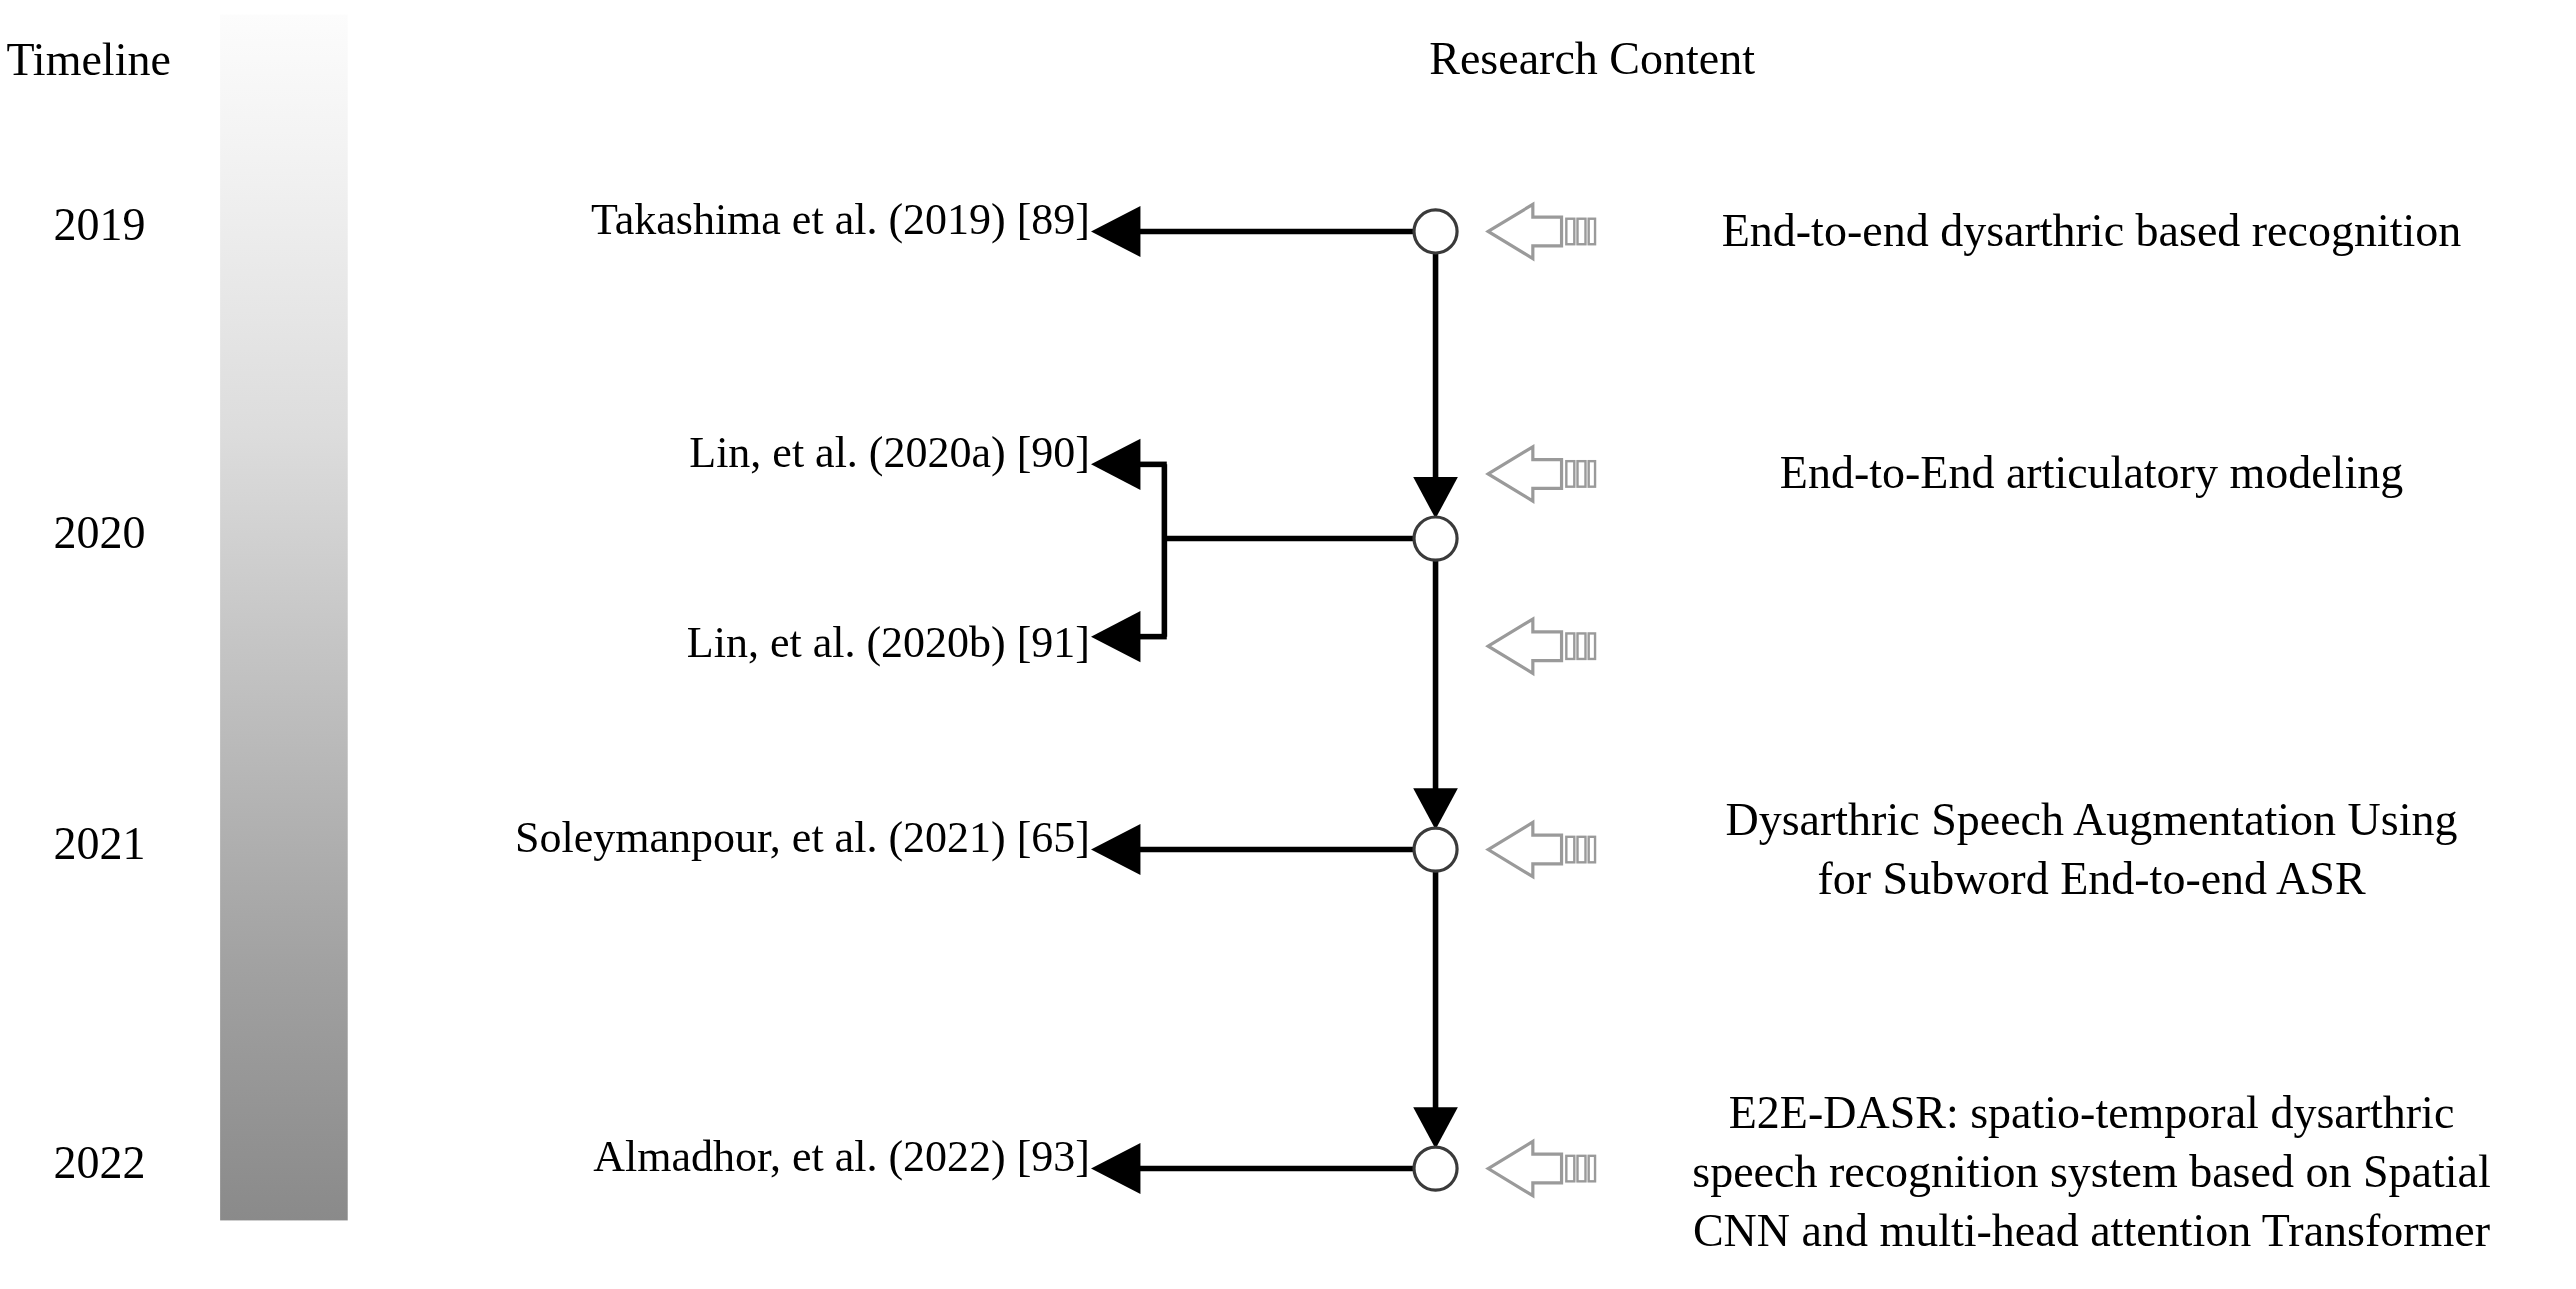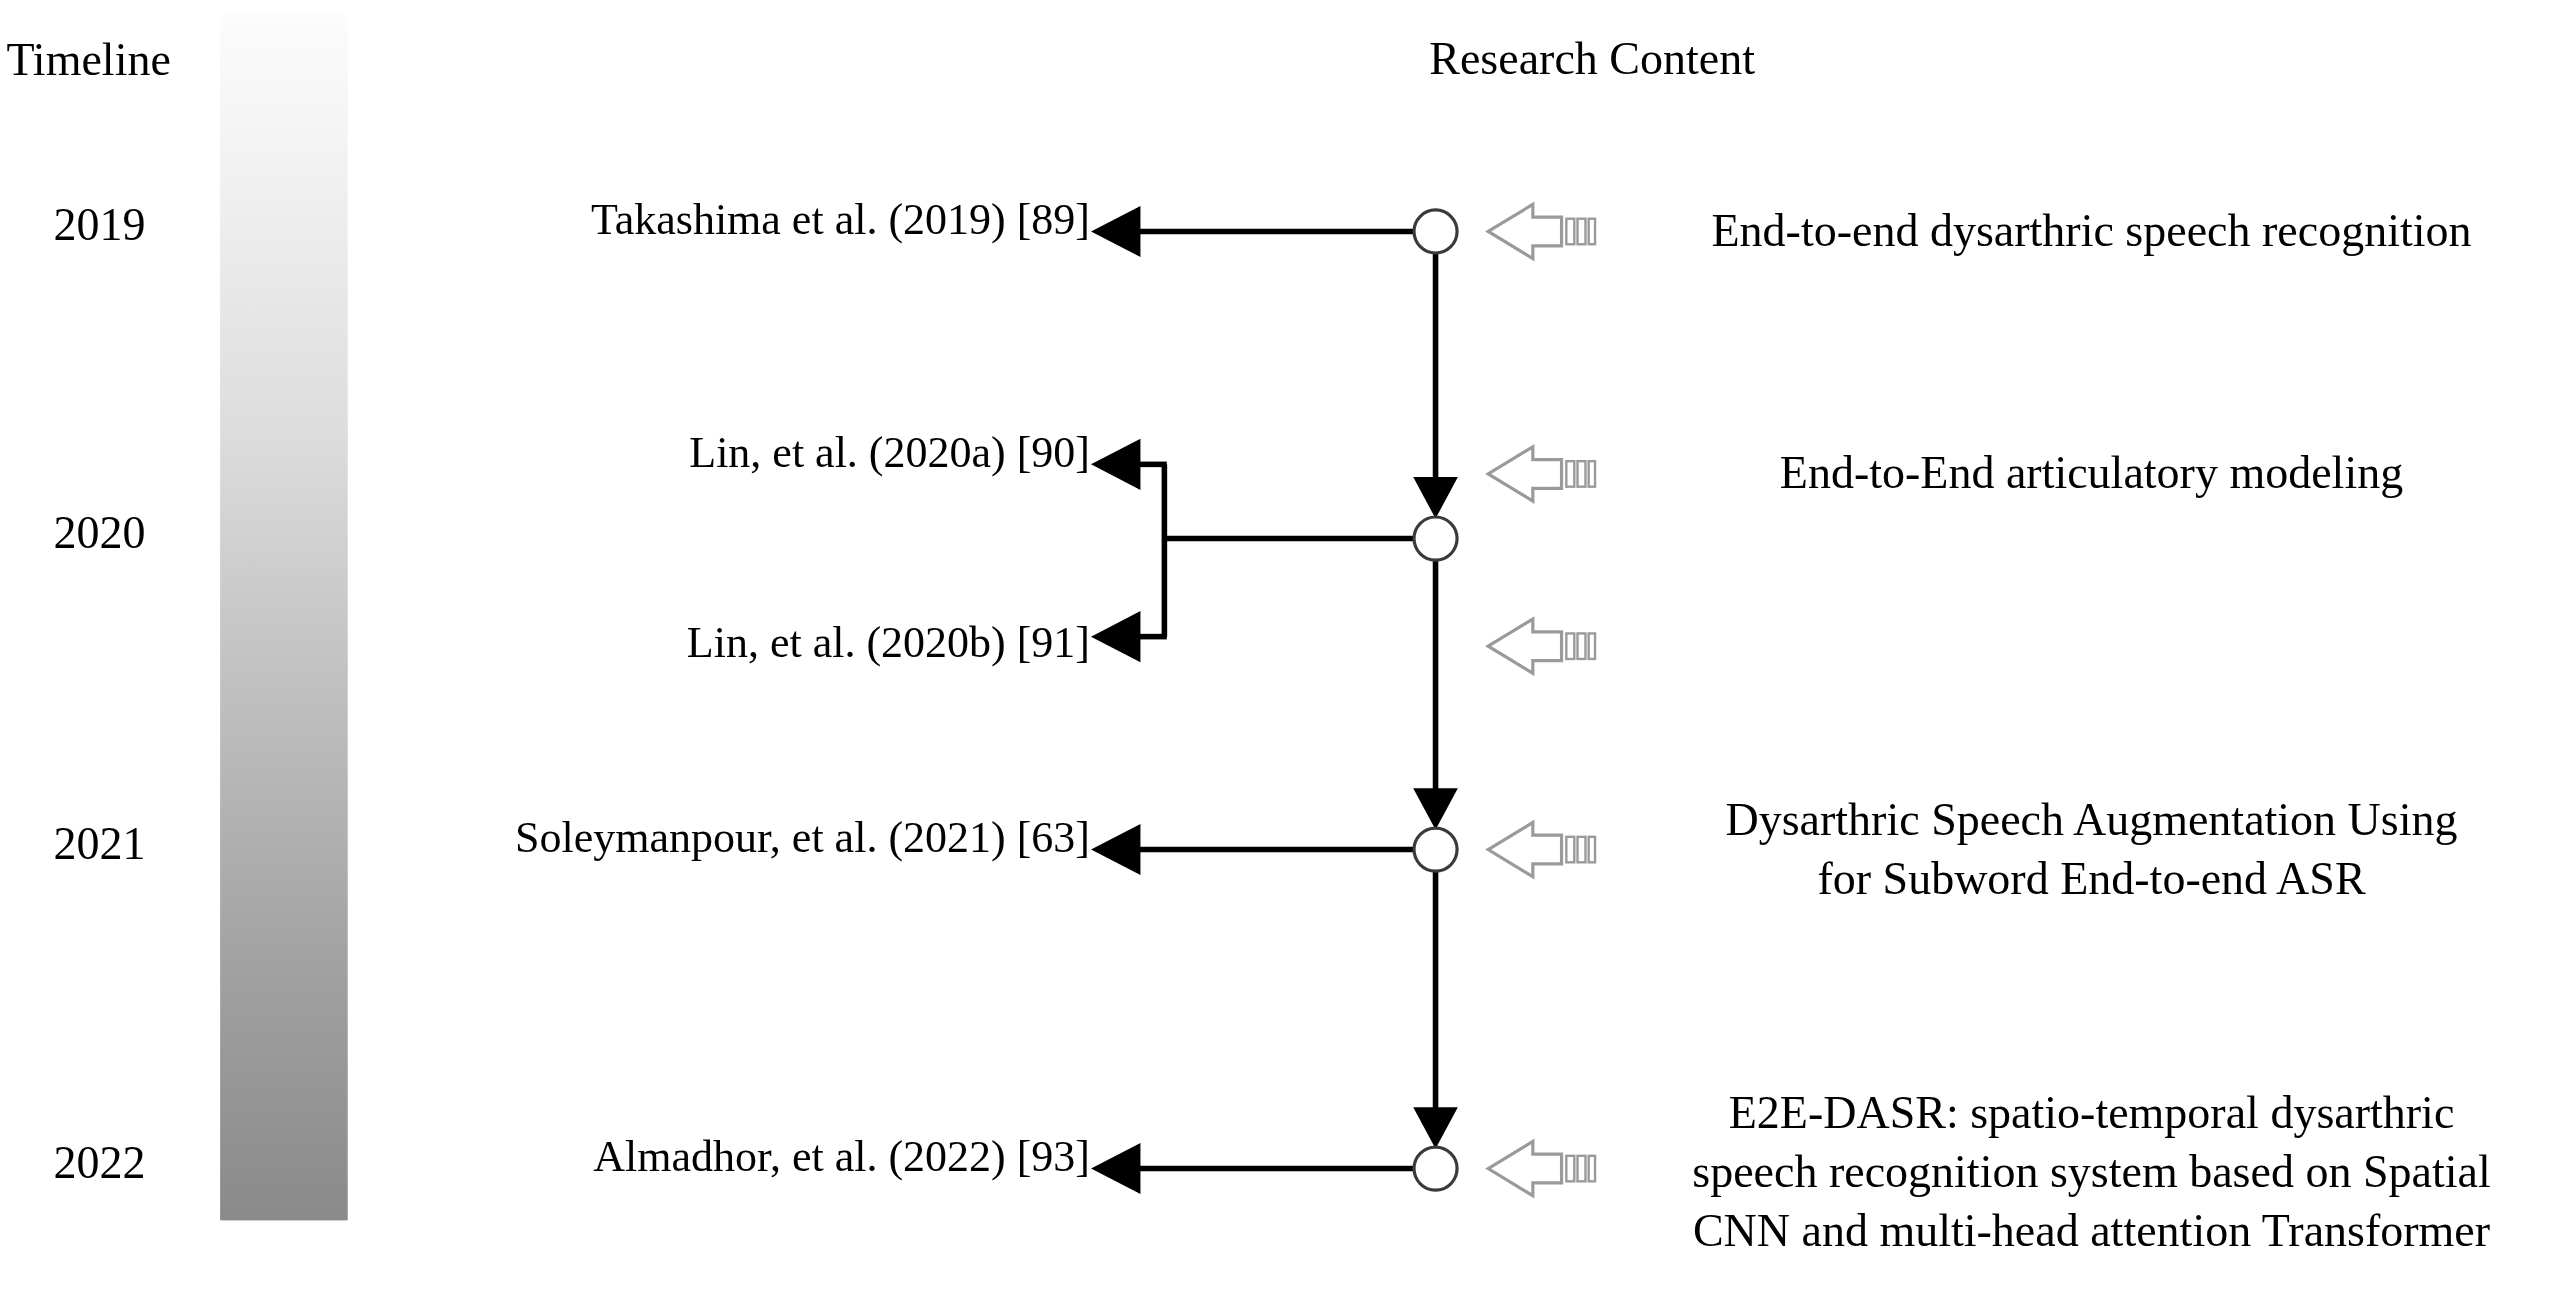--- a/index.html
+++ b/index.html
@@ -143,25 +143,25 @@
   <div class="txt hdr-research">Research Content</div>
 
   <div class="year" style="top:198px;">2019</div>
   <div class="year" style="top:506px;">2020</div>
   <div class="year" style="top:817px;">2021</div>
   <div class="year" style="top:1136px;">2022</div>
 
   <div class="ref-label" style="top:198px;">Takashima et al. (2019) [89]</div>
   <div class="ref-label" style="top:431px;">Lin, et al. (2020a) [90]</div>
   <div class="ref-label" style="top:603px;margin-top:18px;">Lin, et al. (2020b) [91]</div>
-  <div class="ref-label" style="top:816px;">Soleymanpour, et al. (2021) [63]</div>
+  <div class="ref-label" style="top:816px;">Soleymanpour, et al. (2021) [65]</div>
   <div class="ref-label" style="top:1135px;">Almadhor, et al. (2022) [93]</div>
 
   <div class="desc" style="top:201px;">
-    <div>End-to-end dysarthric speech recognition</div>
+    <div>End-to-end dysarthric based recognition</div>
   </div>
 
   <div class="desc" style="top:443px;">
     <div>End-to-End articulatory modeling</div>
   </div>
 
 
   <div class="desc" style="top:790px;">
     <div>Dysarthric Speech Augmentation Using</div>
     <div>for Subword End-to-end ASR</div>

